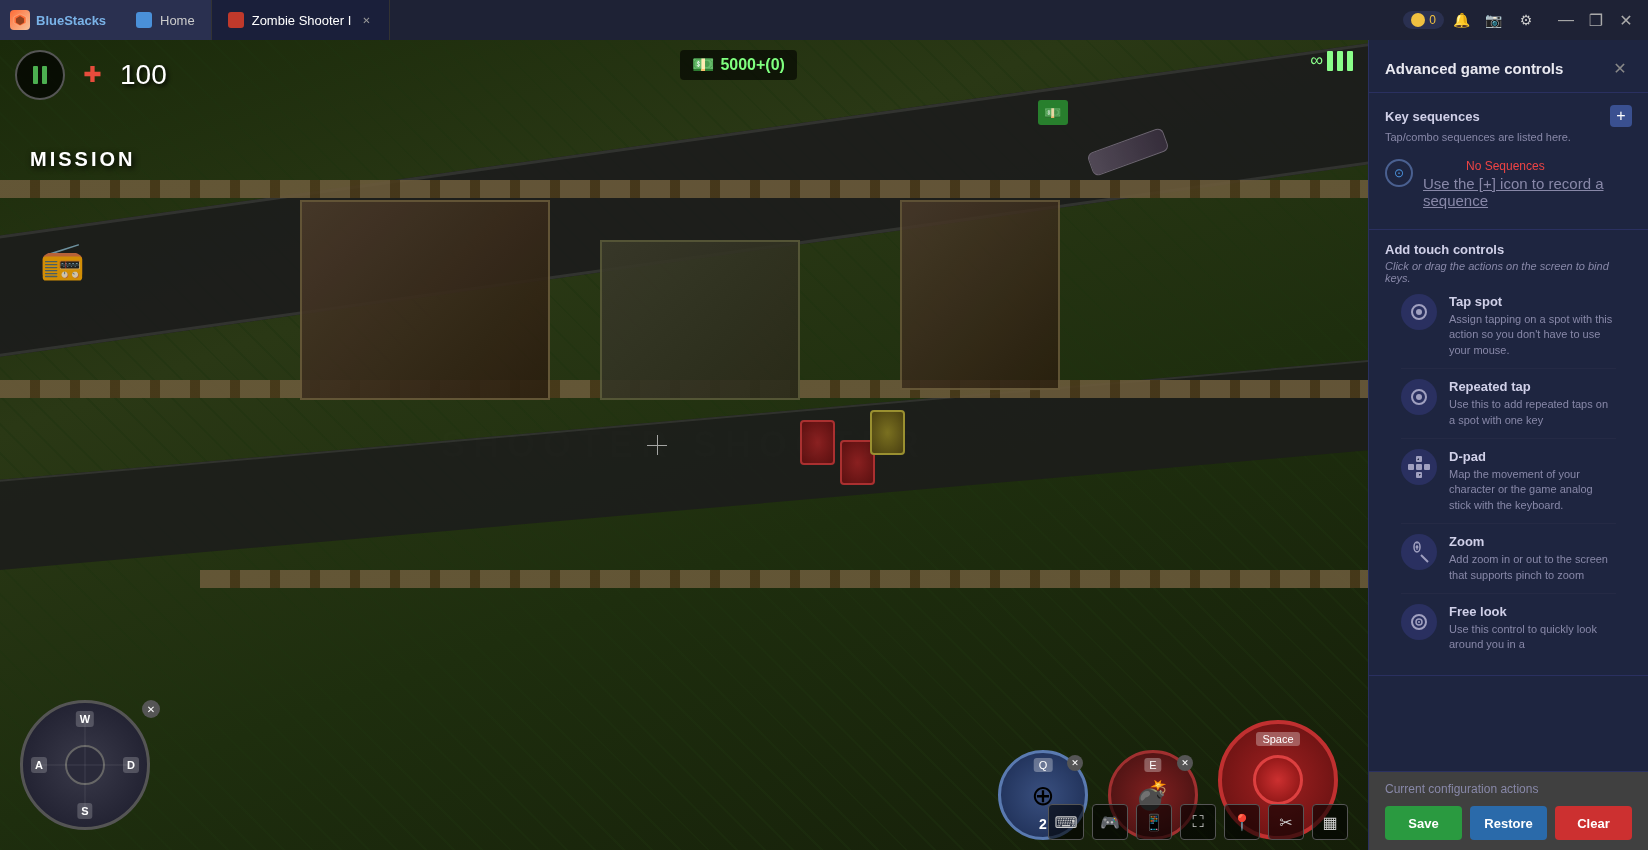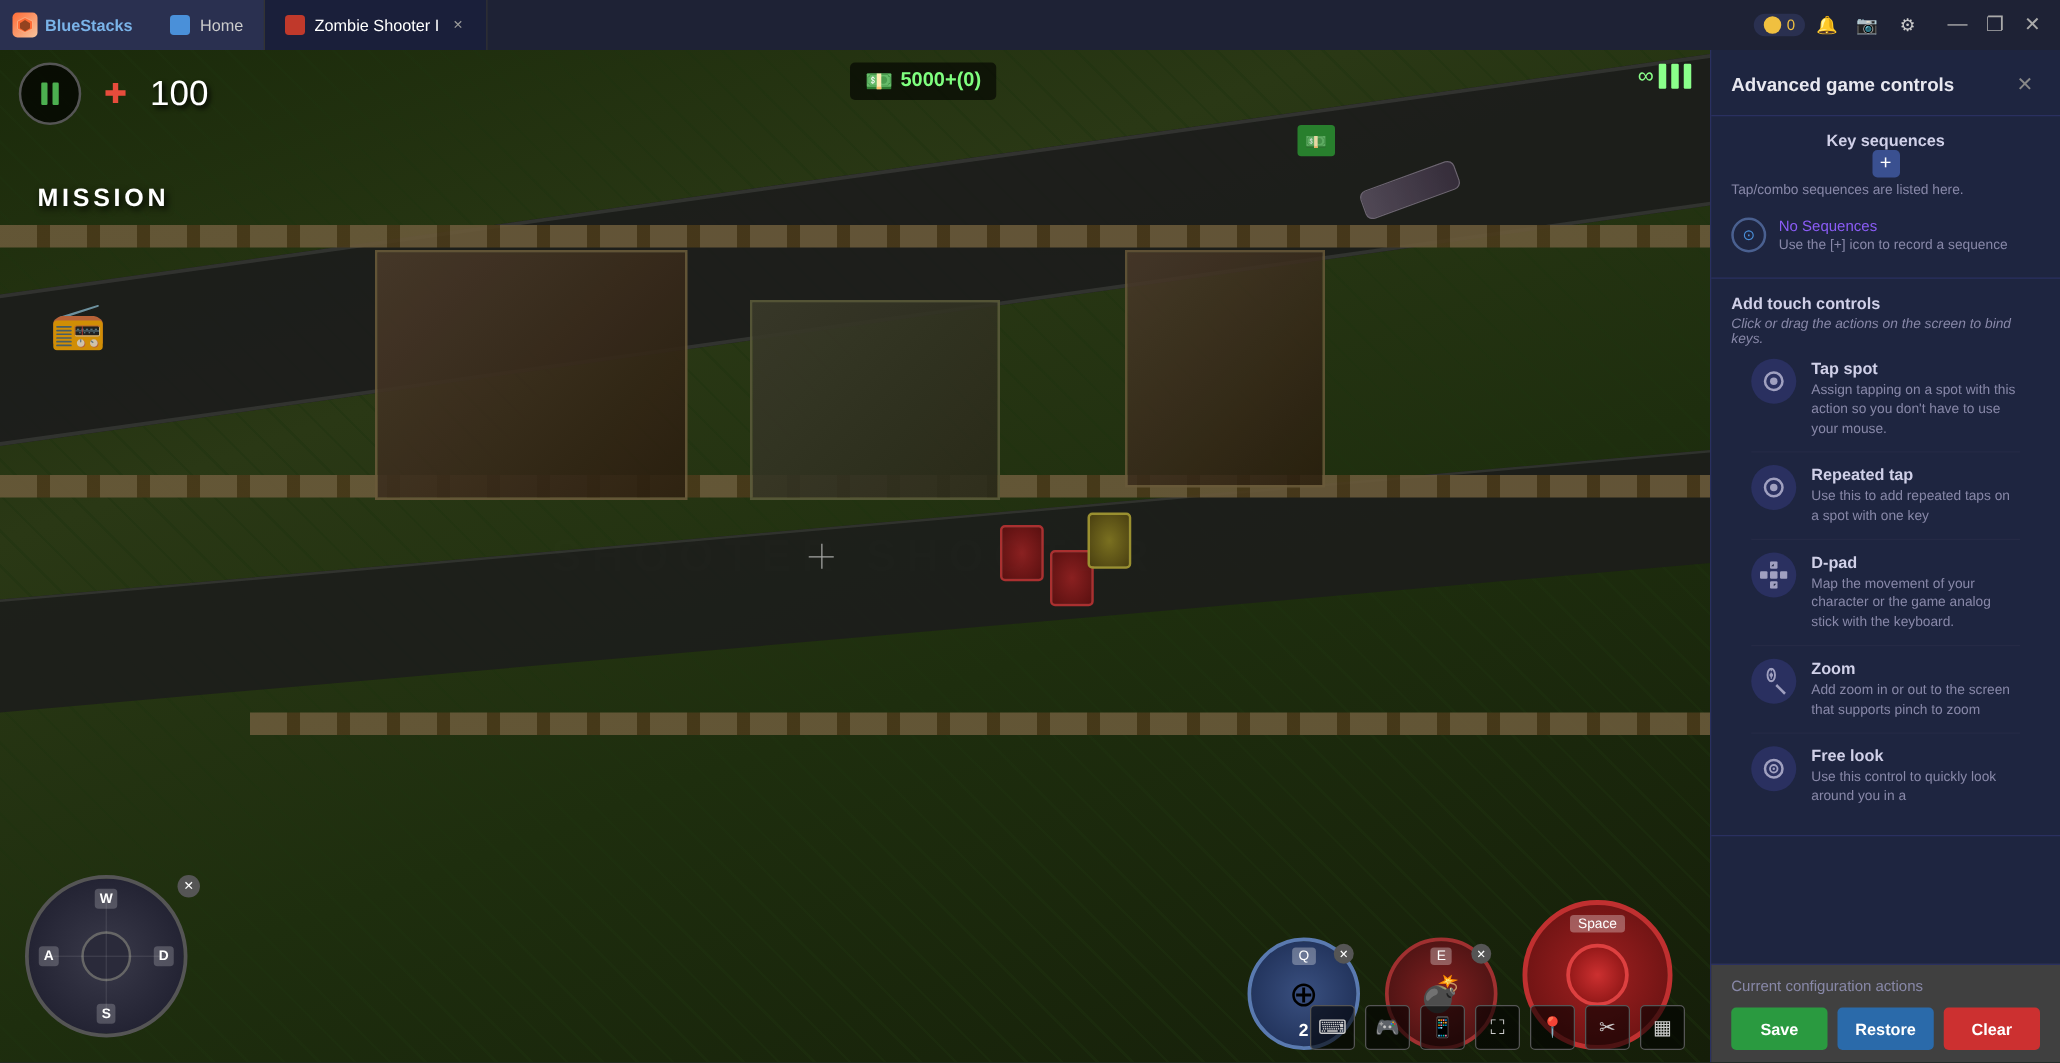--- a/index.html
+++ b/index.html
@@ -437,21 +437,20 @@
 
     .panel-section {
       padding: 12px 16px;
       border-bottom: 1px solid #2a3060;
     }
     .section-header {
       display: flex;
       align-items: center;
       justify-content: space-between;
       margin-bottom: 4px;
-      flex-direction: column;
     }
     .section-title {
       font-size: 13px;
       font-weight: 600;
       color: #d0d0e8;
     }
     .section-add-btn {
       width: 22px;
       height: 22px;
       background: #3a5090;
@@ -482,26 +481,28 @@
       border-radius: 50%;
       display: flex;
       align-items: center;
       justify-content: center;
       color: #4a90d9;
       font-size: 12px;
       flex-shrink: 0;
     }
     .seq-text-title {
       font-size: 12px;
-      color: #8b5cf6;
+      color: #ef4444;
       margin-bottom: 2px;
+      margin-left: 43px;
     }
     .seq-text-desc {
-      font-size: 11px;
+      font-size: 15px;
       color: #8888a8;
+      text-decoration: underline;
     }
 
     .add-touch-section {
       padding: 12px 16px;
       border-bottom: 1px solid #2a3060;
     }
     .add-touch-title {
       font-size: 13px;
       font-weight: 600;
       color: #d0d0e8;

